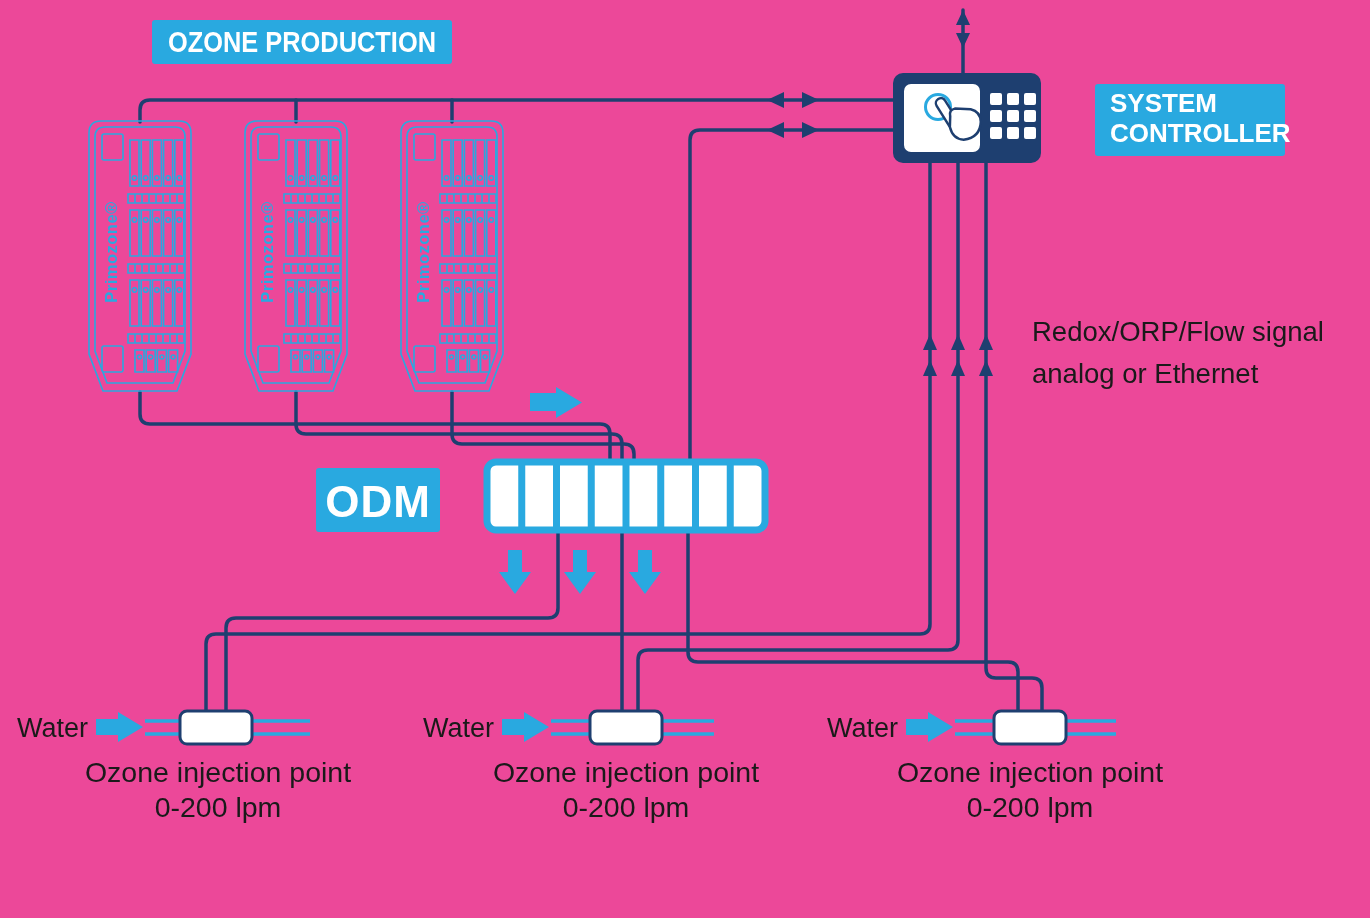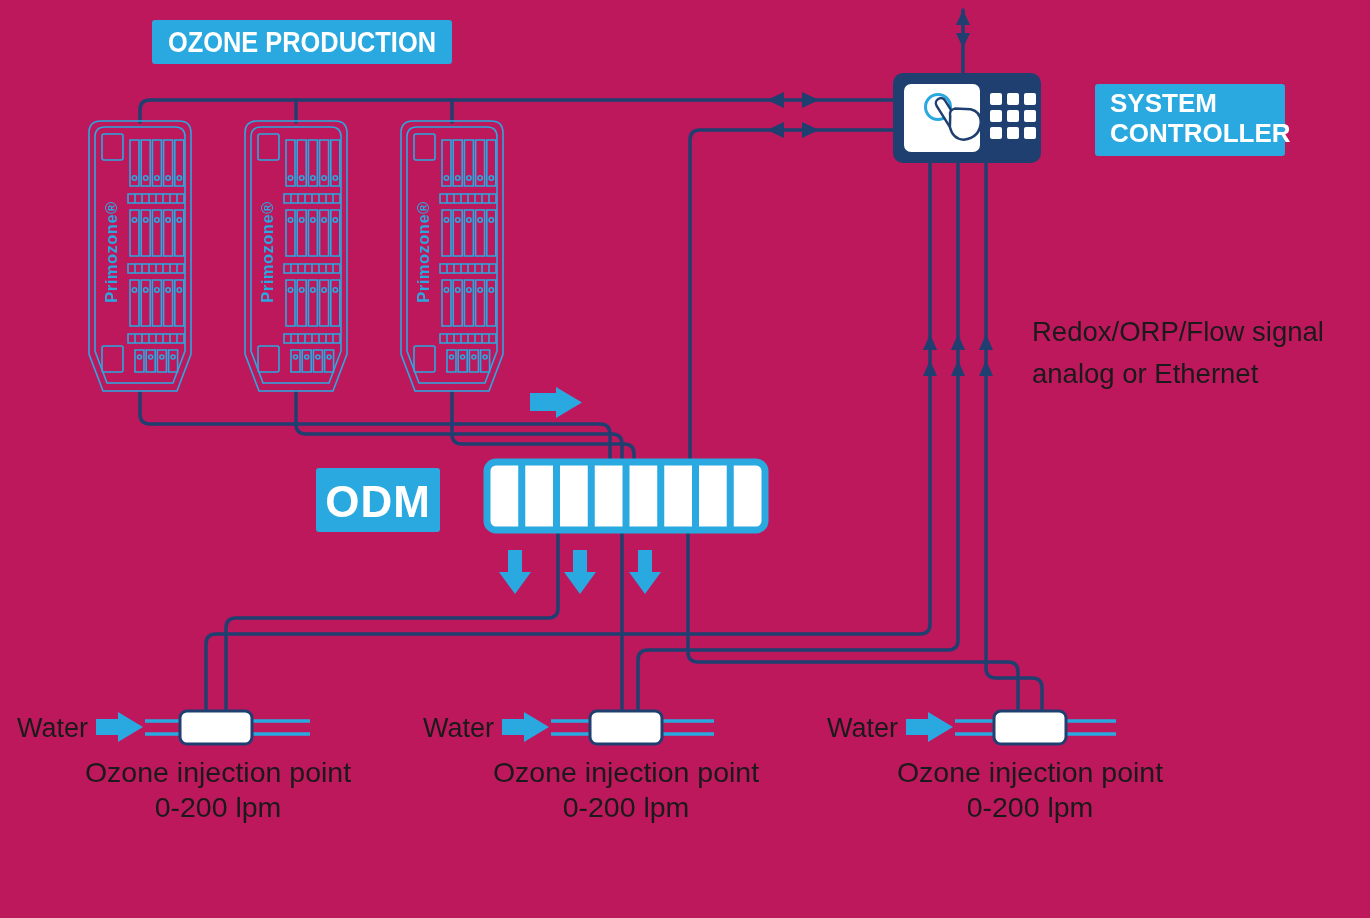--- a/index.html
+++ b/index.html
@@ -1,16 +1,16 @@
 <!DOCTYPE html>
 <html><head>
 <meta charset="utf-8">
 <style>
   html,body{margin:0;padding:0;background:#ffffff;}
-  .stage{position:relative;width:1370px;height:918px;background:#be185d;overflow:hidden;}
+  .stage{position:relative;width:1370px;height:918px;background:#ec4899;overflow:hidden;}
   svg{display:block;}
   text{font-family:"Liberation Sans", sans-serif;}
   .ln{stroke:#1E3F70;stroke-width:3.5;fill:none;stroke-linecap:round;}
   .nv{fill:#1E3F70;}
   .cyf{fill:#29A9E0;}
   .cys{stroke:#29A9E0;fill:none;}
   .cab{stroke:#29A9E0;fill:none;stroke-width:1.6;}
   .badge-text{fill:#ffffff;font-weight:bold;}
   .blk{fill:#1A1A1A;}
 </style>

